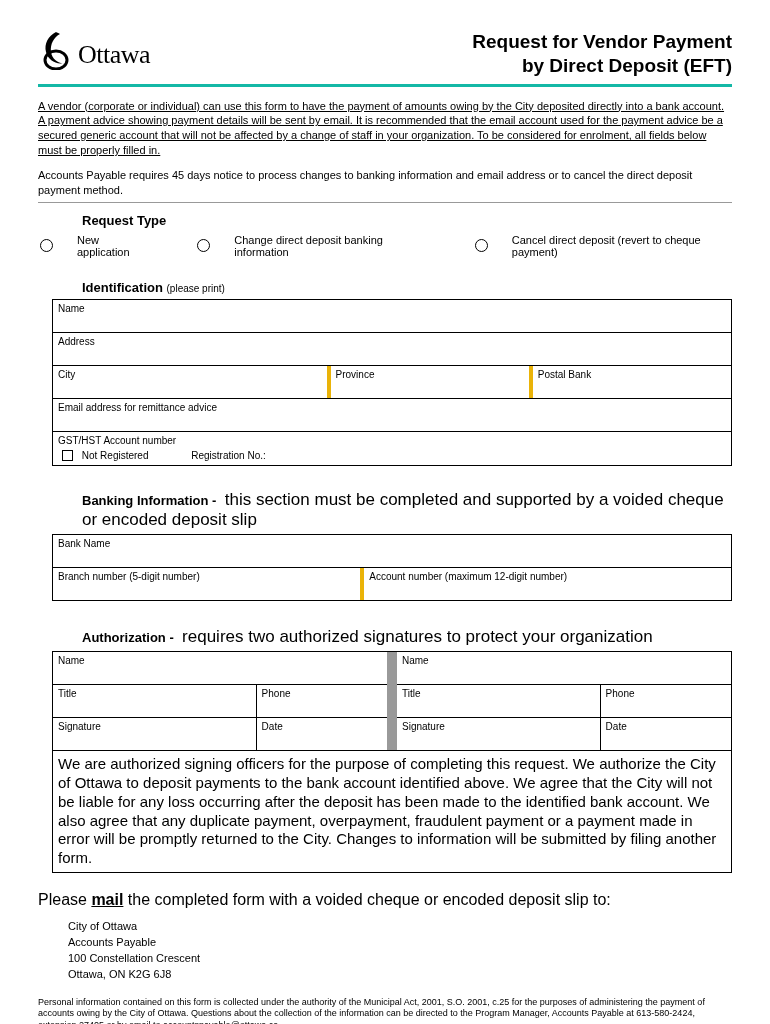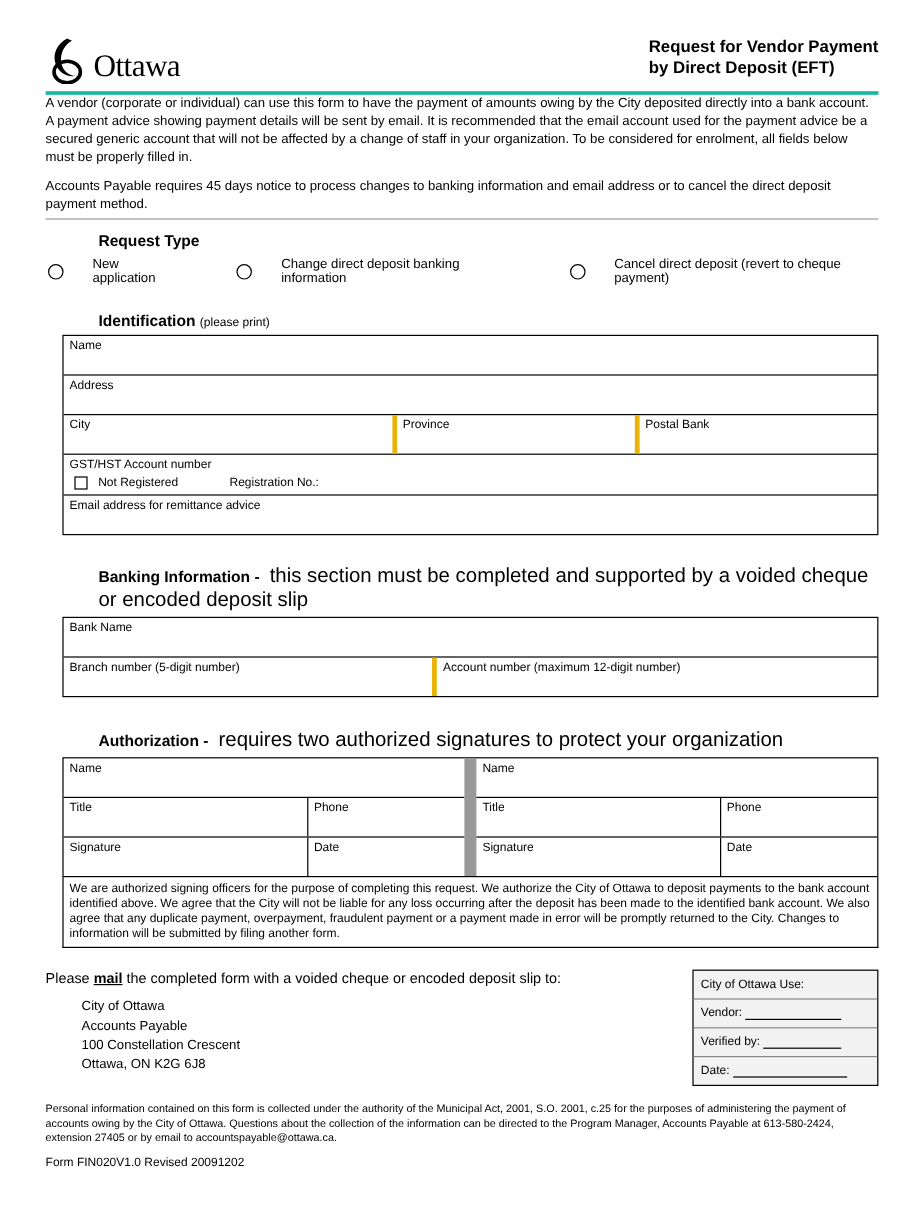--- a/index.html
+++ b/index.html
@@ -24,26 +24,26 @@
     gap: 2px;
   }
   .logo svg { display: block; }
   .logo-text {
     font-size: 26px;
     font-weight: normal;
     font-family: Georgia, 'Times New Roman', serif;
     letter-spacing: -0.5px;
   }
   .title-block {
-    text-align: left;
+    text-align: right;
     font-weight: bold;
-    font-size: 14px;
+    font-size: 19px;
     line-height: 1.25;
   }
-  .intro { margin-top: 0; line-height: 1.35; }
+  .intro { margin-top: 12px; line-height: 1.35; text-decoration: underline; }
   .intro2 { margin-top: 10px; line-height: 1.35; }
   .hr-thin { border-bottom: 1px solid #999; margin-top: 4px; }
   .section-title { font-weight: bold; font-size: 13px; margin-top: 10px; margin-left: 44px; }
   .section-title .sub { font-weight: normal; font-size: 10px; }
   .radio { width: 13px; height: 13px; border: 1.5px solid #000; border-radius: 50%; display: inline-block; flex-shrink: 0; }
   .radio-group { display: flex; gap: 50px; }
   .radio-item { display: flex; align-items: center; gap: 24px; }
   .form-table {
     border: 1px solid #000;
     margin-top: 4px;
@@ -76,31 +76,31 @@
   .auth-divider { width: 10px; background: #999; }
   .auth-table .arow { display: flex; border-bottom: 1px solid #000; }
   .auth-table .acell { padding: 3px 5px 18px 5px; font-size: 10px; flex: 1; border-right: 1px solid #000; }
   .auth-table .acell:last-child { border-right: none; }
   .auth-disclaimer {
     border: 1px solid #000;
     border-top: none;
     margin-left: 14px;
     width: calc(100% - 14px);
     padding: 4px 5px;
-    font-size: 10px;
+    font-size: 15px;
     line-height: 1.25;
   }
   .mail-section {
     display: flex;
     justify-content: space-between;
     align-items: flex-start;
     margin-top: 18px;
   }
   .mail-left { flex: 1; }
-  .mail-instr { font-size: 12px; }
+  .mail-instr { font-size: 16px; }
   .mail-addr { margin-top: 10px; margin-left: 30px; font-size: 11px; line-height: 1.45; }
   .city-use-box {
     border: 1px solid #000;
     width: 155px;
     font-size: 10px;
     background: #f2f2f2;
   }
   .city-use-box div {
     padding: 6px 6px;
     border-bottom: 1px solid #888;
@@ -157,32 +157,32 @@
     </div>
   <div class="row">
       <div class="cell">Address</div>
     </div>
   <div class="row">
     <div class="cell" style="flex:1.4">City</div>
     <div class="cell">Province</div>
     <div class="cell">Postal Bank</div>
   </div>
   <div class="row">
+      <div class="cell">Email address for remittance advice</div>
+    </div>
+  <div class="row">
     <div class="cell short" style="border-right:none;">
       <div>GST/HST Account number</div>
       <div style="margin-top:4px;">
         <span class="checkbox"></span>
         <span>Not Registered</span>
         <span style="margin-left:40px;">Registration No.:</span>
       </div>
     </div>
   </div>
-  <div class="row">
-      <div class="cell">Email address for remittance advice</div>
-    </div>
 </div>
 
 <div class="section-title" style="margin-top:24px;">
   <span>Banking Information -</span>
   <span class="bank-note"> &nbsp;<span>this section must be completed and supported by a voided cheque or encoded deposit slip</span></span>
 </div>
 <div class="form-table">
   <div class="row">
       <div class="cell">Bank Name</div>
     </div>
@@ -232,22 +232,16 @@
     <div class="mail-instr">
       <span>Please </span><b style="text-decoration:underline;">mail</b><span> the completed form with a voided cheque or encoded deposit slip to:</span>
     </div>
     <div class="mail-addr">
       <div>City of Ottawa</div>
       <div>Accounts Payable</div>
       <div>100 Constellation Crescent</div>
       <div>Ottawa, ON K2G 6J8</div>
     </div>
   </div>
-  <div class="city-use-box">
-    <div>City of Ottawa Use:</div>
-    <div><span>Vendor:</span> <span class="uline"></span></div>
-    <div><span>Verified by:</span> <span class="uline" style="width:65px;"></span></div>
-    <div><span>Date:</span> <span class="uline" style="width:95px;"></span></div>
-  </div>
 </div>
 
 <p class="footer-note">Personal information contained on this form is collected under the authority of the Municipal Act, 2001, S.O. 2001, c.25 for the purposes of administering the payment of accounts owing by the City of Ottawa. Questions about the collection of the information can be directed to the Program Manager, Accounts Payable at 613-580-2424, extension 27405 or by email to accountspayable@ottawa.ca.</p>
 <p class="form-id">Form FIN020V1.0 Revised 20091202</p>
 
 </body></html>

